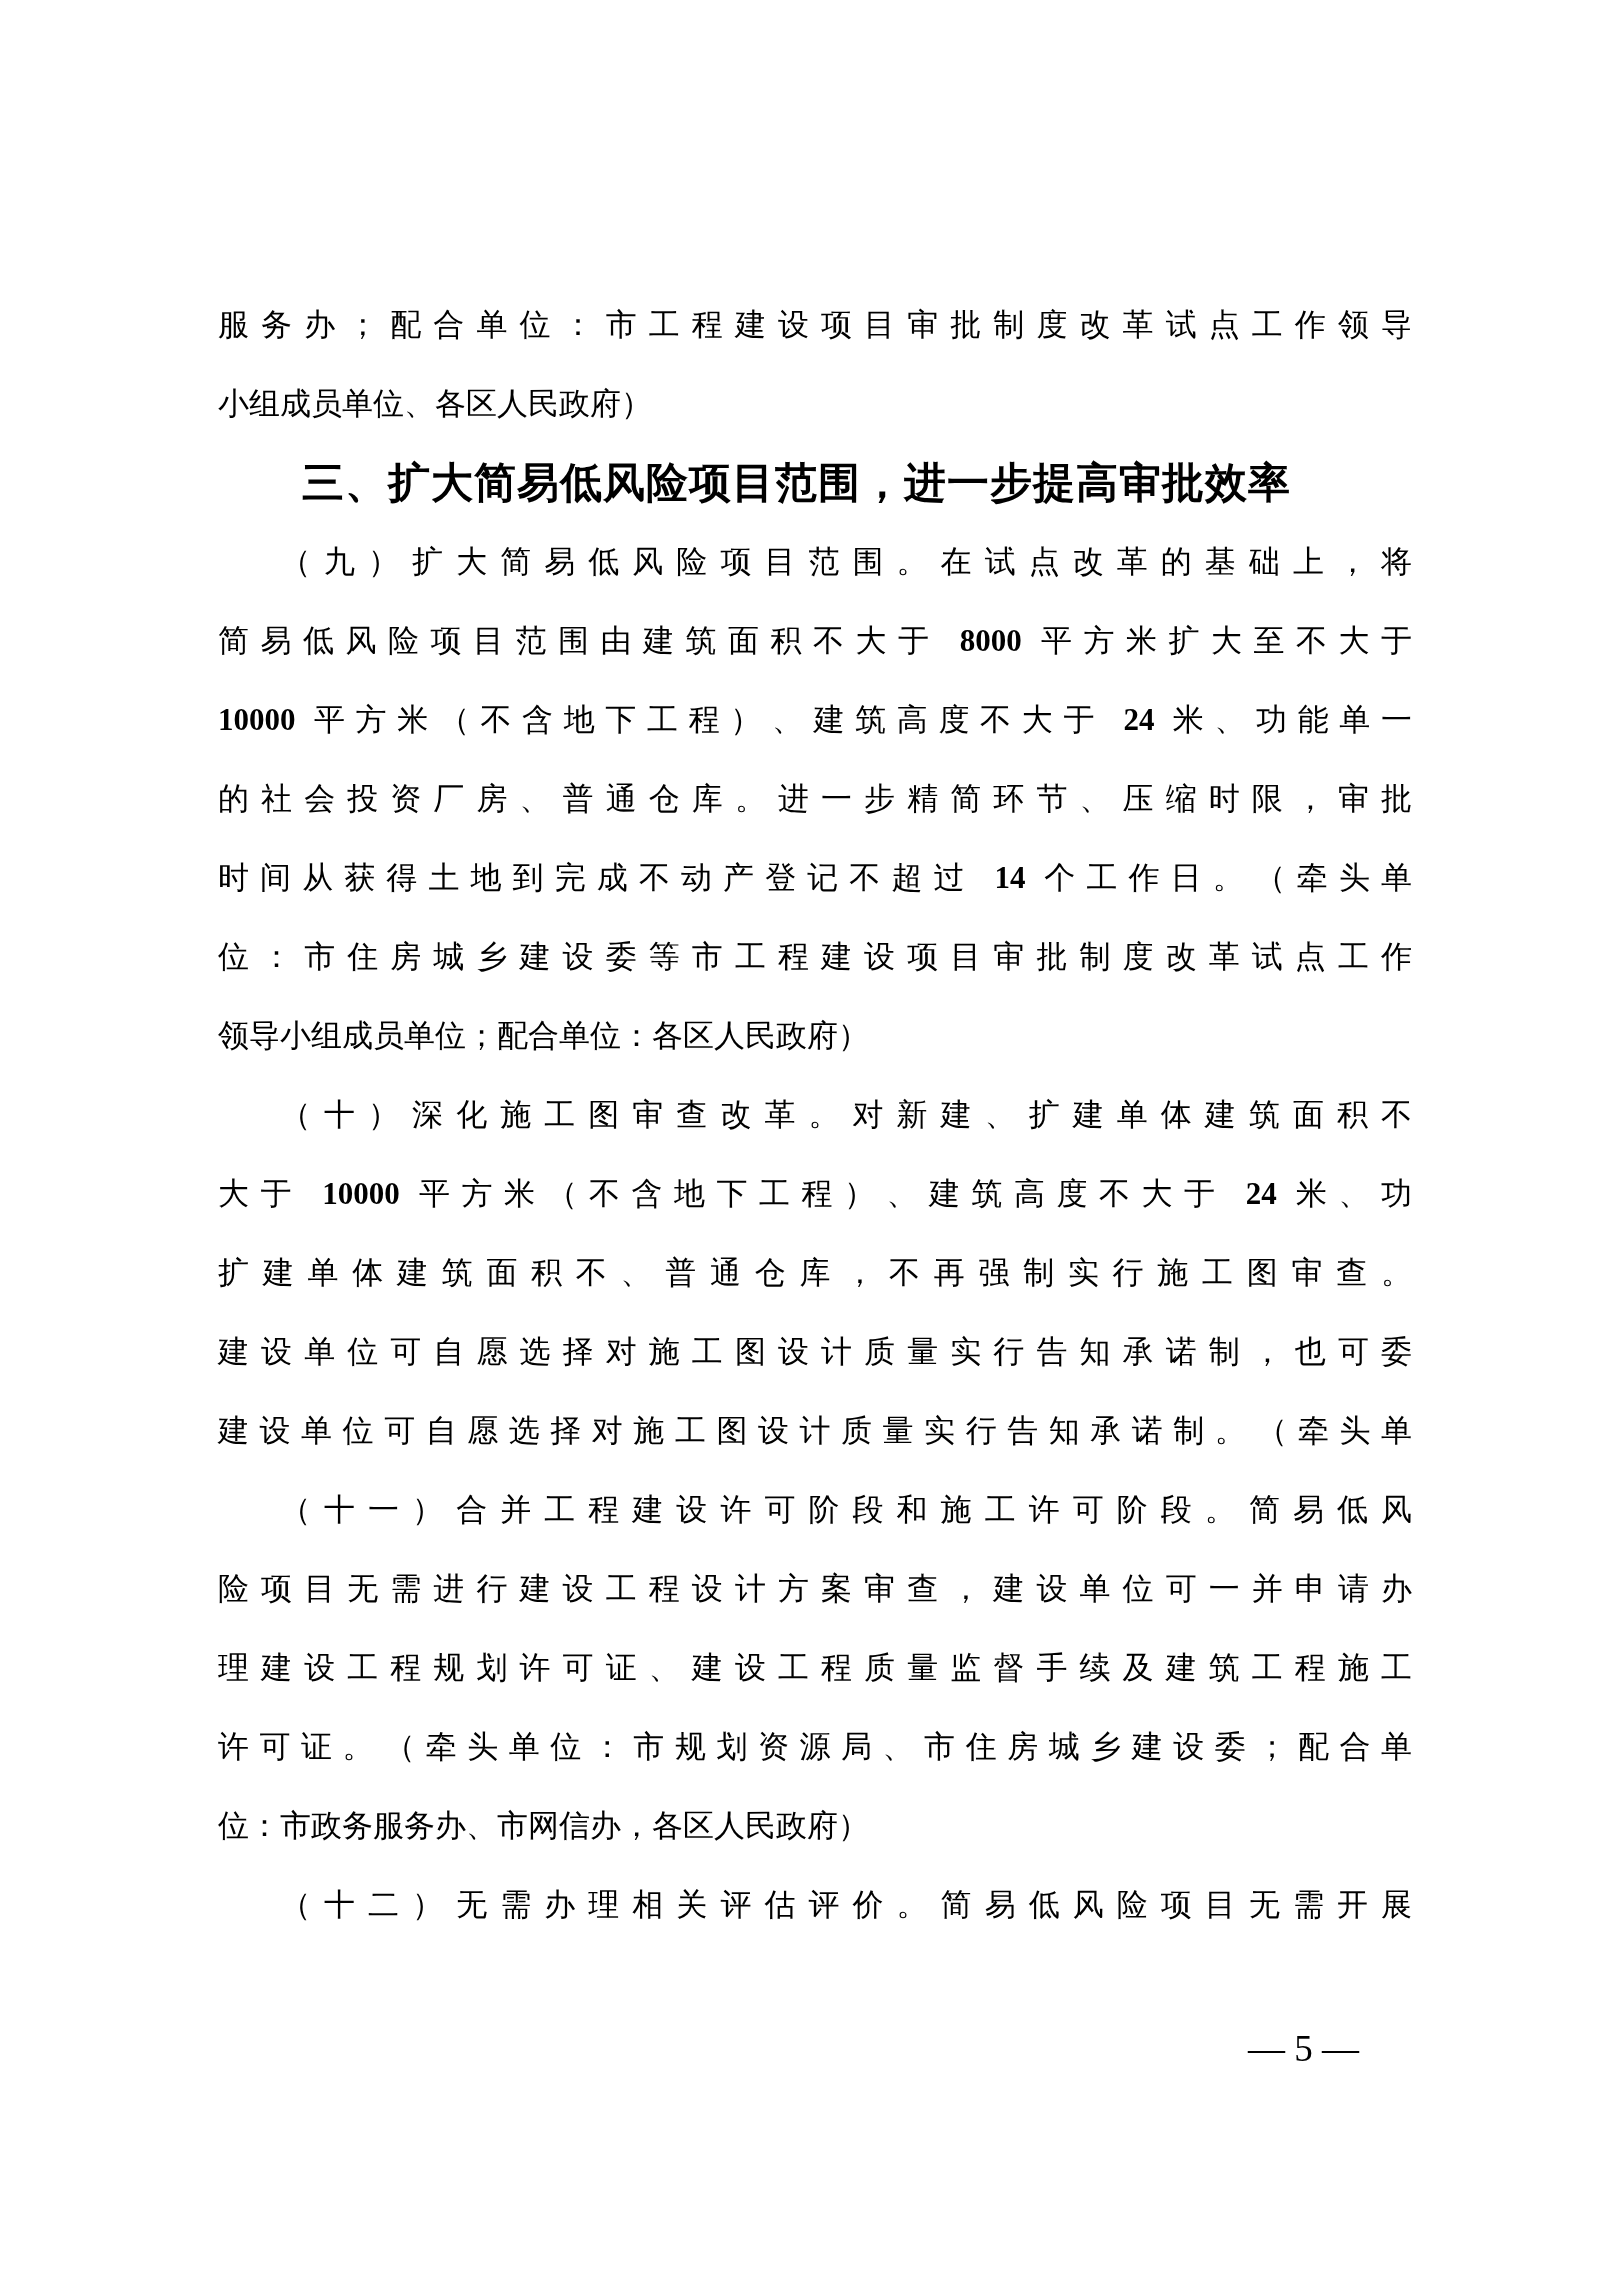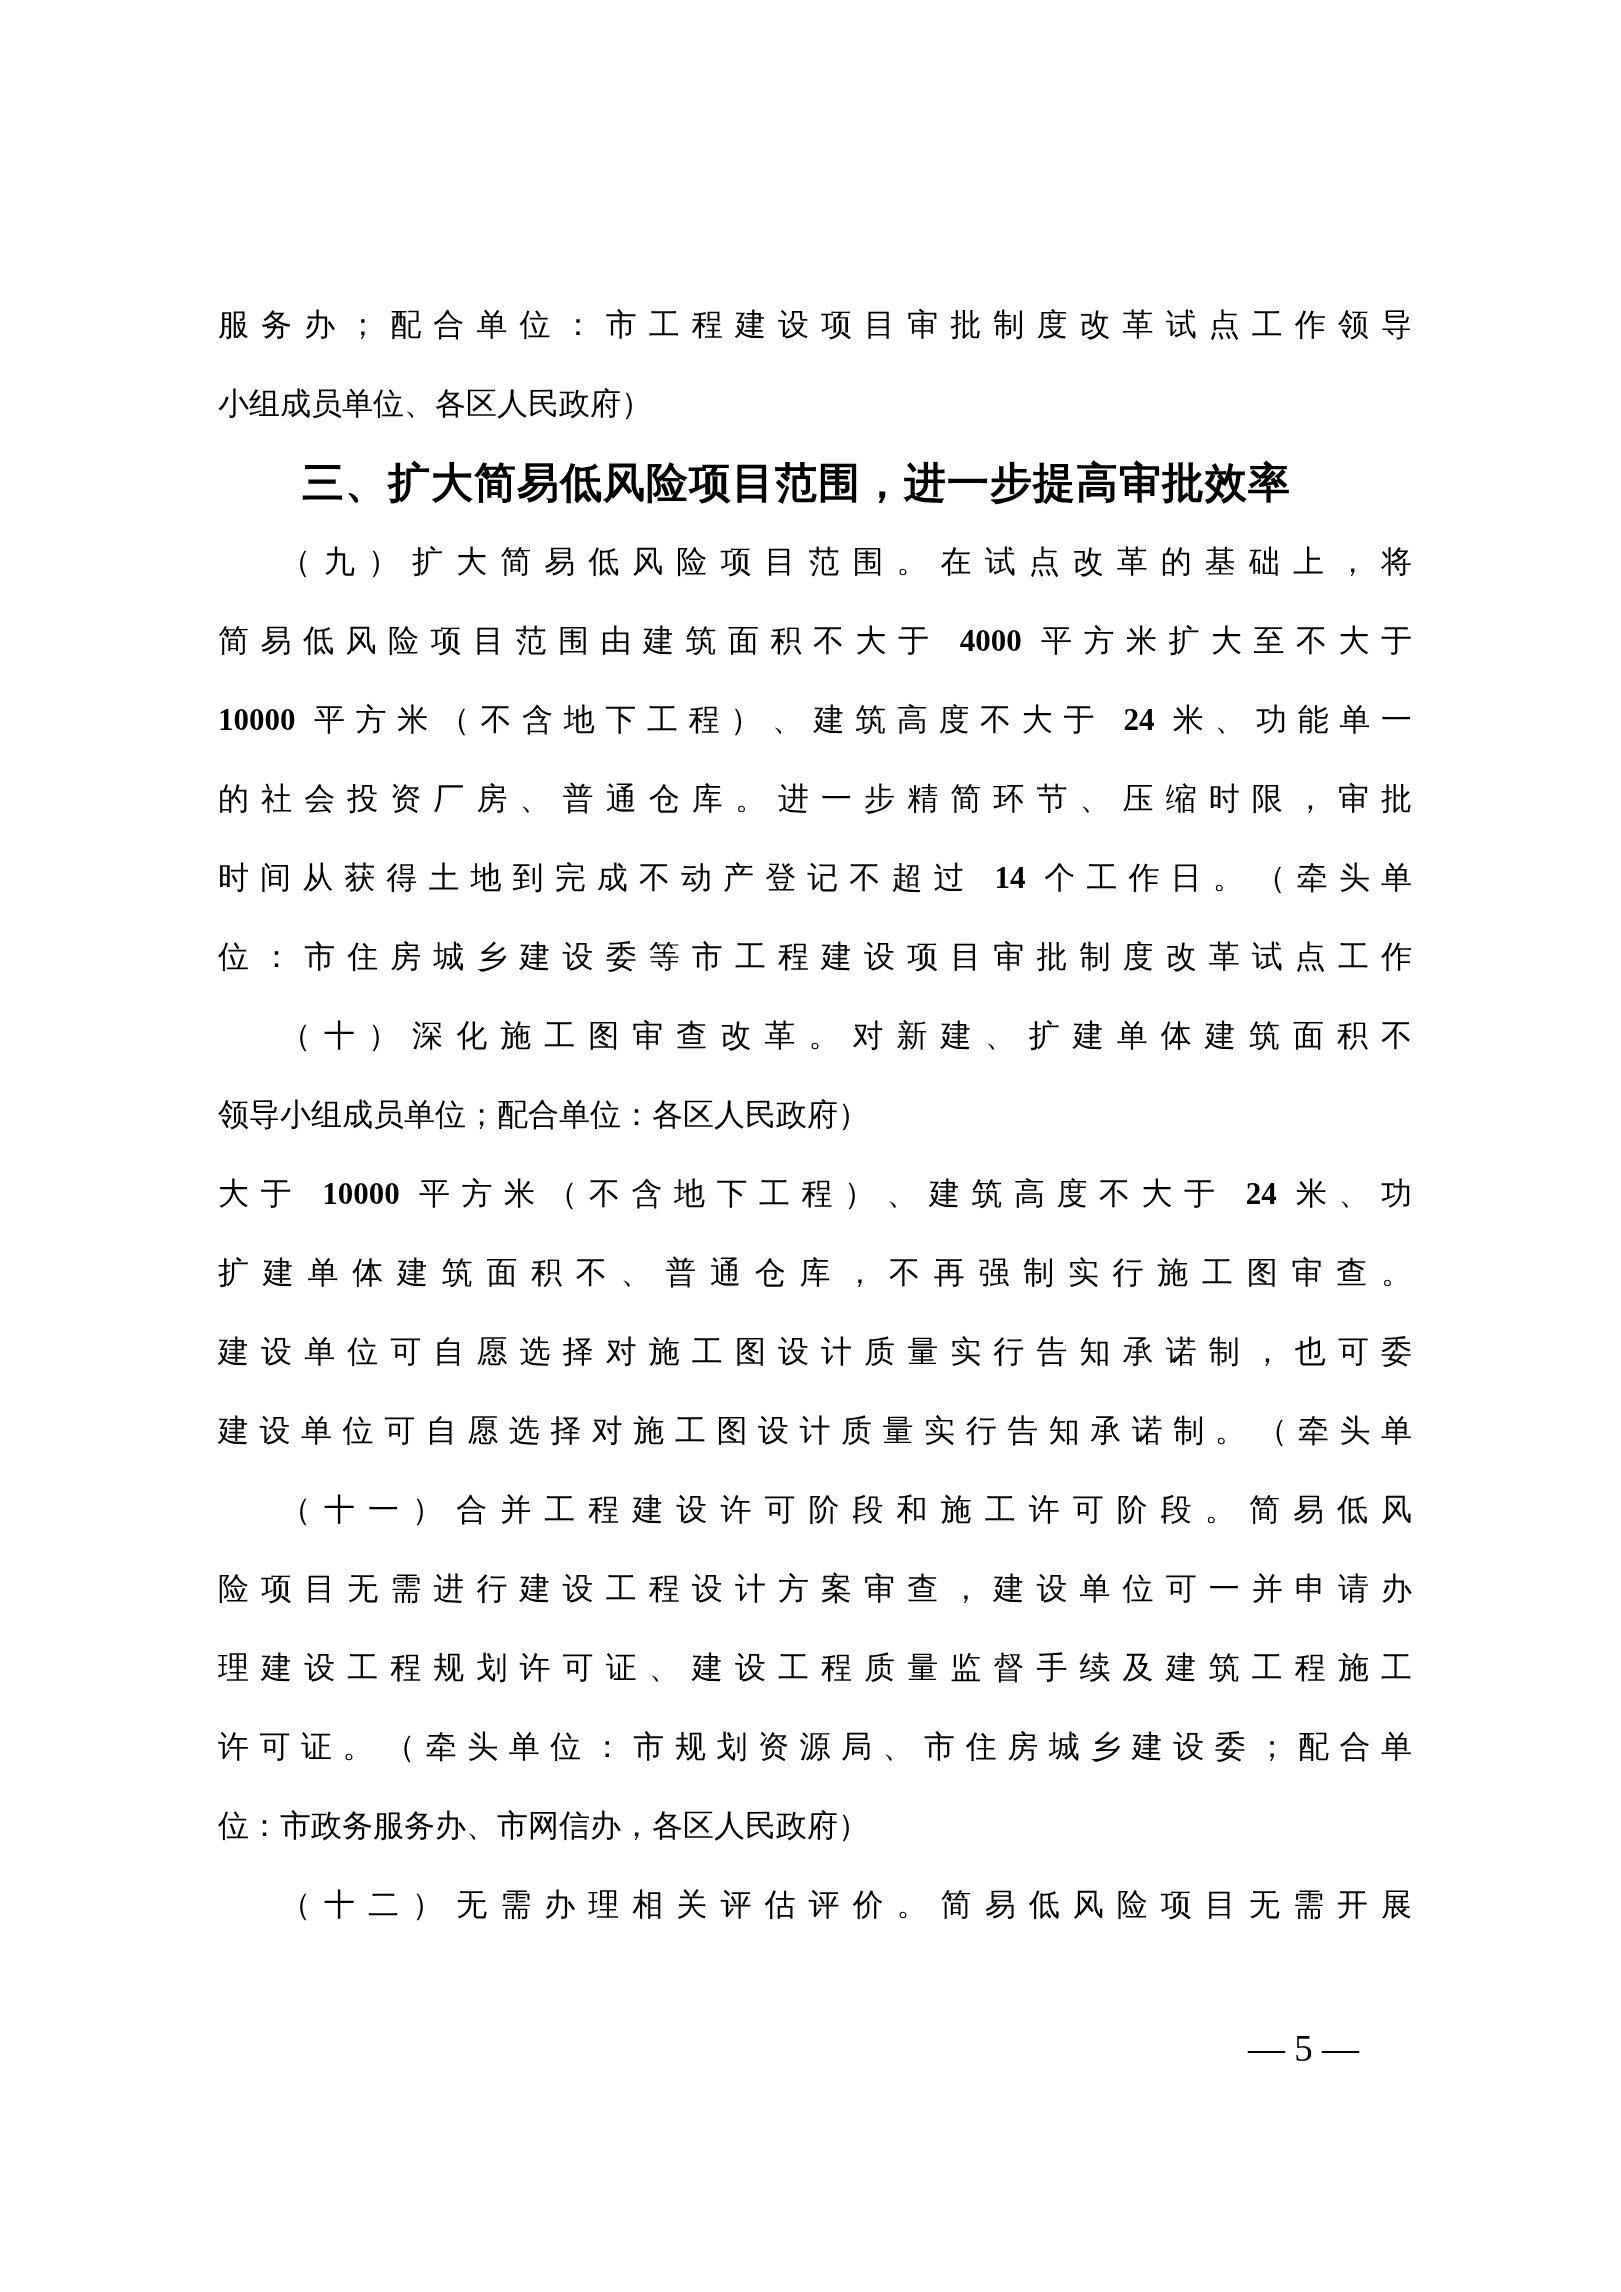--- a/index.html
+++ b/index.html
@@ -64,27 +64,27 @@
 </style>
 </head>
 <body>
 
 <div class="page">
   <div class="textblock" id="textblock">
       <div class="line j"><span class="run">服务办；配合单位：市工程建设项目审批制度改革试点工作领导</span></div>
       <div class="line end"><span class="run">小组成员单位、各区人民政府）</span></div>
       <div class="line heading indent"><span class="num">三、扩大简易低风险项目范围，进一步提高审批效率</span></div>
       <div class="line j indent"><span class="run">（九）扩大简易低风险项目范围。在试点改革的基础上，将</span></div>
-      <div class="line j"><span class="run">简易低风险项目范围由建筑面积不大于 </span><span class="num">4000</span><span class="run"> 平方米扩大至不大于</span></div>
+      <div class="line j"><span class="run">简易低风险项目范围由建筑面积不大于 </span><span class="num">8000</span><span class="run"> 平方米扩大至不大于</span></div>
       <div class="line j"><span class="num">10000</span><span class="run"> 平方米（不含地下工程）、建筑高度不大于 </span><span class="num">24</span><span class="run"> 米、功能单一</span></div>
       <div class="line j"><span class="run">的社会投资厂房、普通仓库。进一步精简环节、压缩时限，审批</span></div>
       <div class="line j"><span class="run">时间从获得土地到完成不动产登记不超过 </span><span class="num">14</span><span class="run"> 个工作日。（牵头单</span></div>
       <div class="line j"><span class="run">位：市住房城乡建设委等市工程建设项目审批制度改革试点工作</span></div>
+      <div class="line end"><span class="run">领导小组成员单位；配合单位：各区人民政府）</span></div>
       <div class="line j indent"><span class="run">（十）深化施工图审查改革。对新建、扩建单体建筑面积不</span></div>
-      <div class="line end"><span class="run">领导小组成员单位；配合单位：各区人民政府）</span></div>
       <div class="line j"><span class="run">大于 </span><span class="num">10000</span><span class="run"> 平方米（不含地下工程）、建筑高度不大于 </span><span class="num">24</span><span class="run"> 米、功</span></div>
       <div class="line j"><span class="run">扩建单体建筑面积不、普通仓库，不再强制实行施工图审查。</span></div>
       <div class="line j"><span class="run">建设单位可自愿选择对施工图设计质量实行告知承诺制，也可委</span></div>
       <div class="line j"><span class="run">建设单位可自愿选择对施工图设计质量实行告知承诺制。（牵头单</span></div>
       <div class="line j indent"><span class="run">（十一）合并工程建设许可阶段和施工许可阶段。简易低风</span></div>
       <div class="line j"><span class="run">险项目无需进行建设工程设计方案审查，建设单位可一并申请办</span></div>
       <div class="line j"><span class="run">理建设工程规划许可证、建设工程质量监督手续及建筑工程施工</span></div>
       <div class="line j"><span class="run">许可证。（牵头单位：市规划资源局、市住房城乡建设委；配合单</span></div>
       <div class="line end"><span class="run">位：市政务服务办、市网信办，各区人民政府）</span></div>
       <div class="line j indent"><span class="run">（十二）无需办理相关评估评价。简易低风险项目无需开展</span></div>

